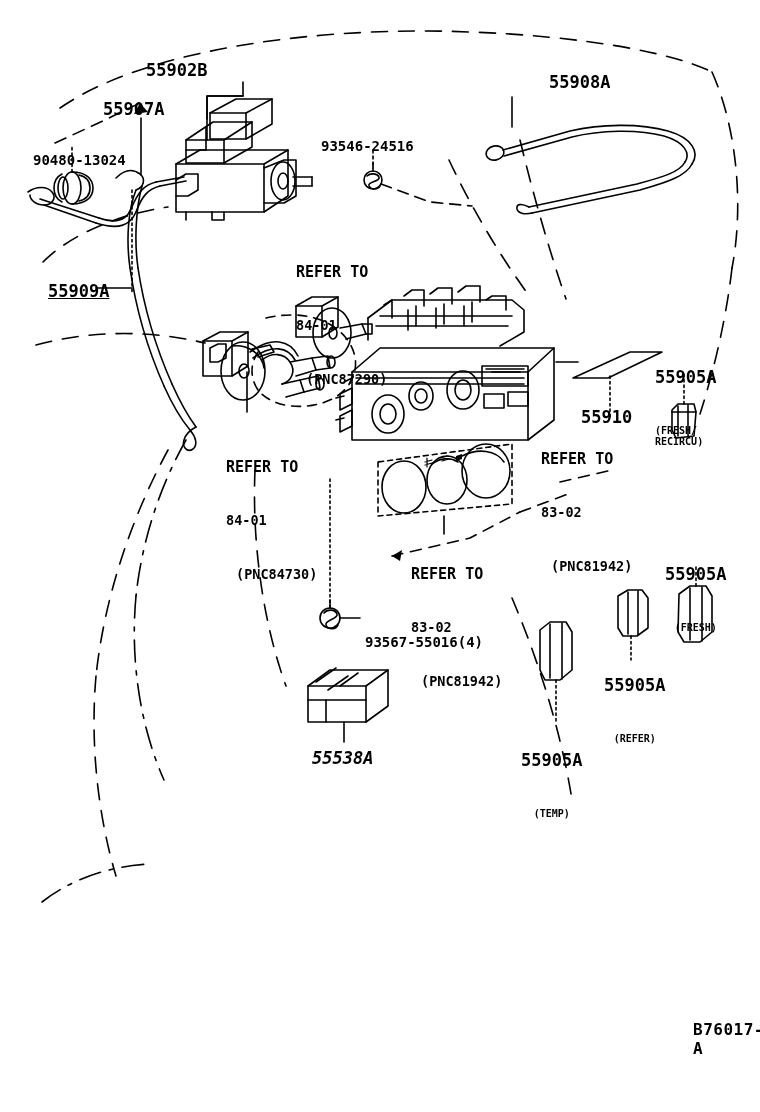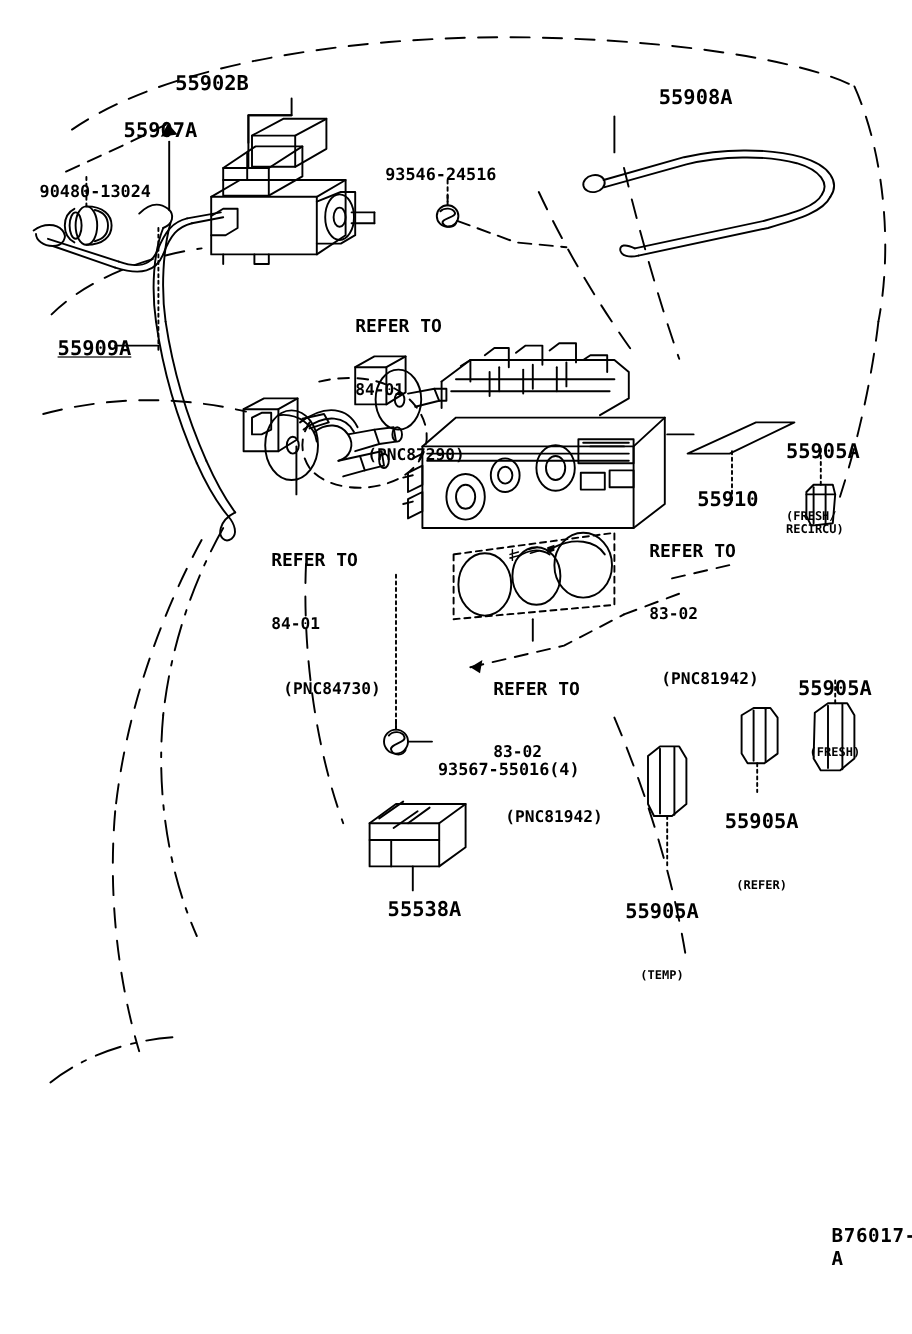--- a/index.html
+++ b/index.html
@@ -315,21 +315,21 @@
   <div class="pn">55905A</div>
   <div class="sub">(REFER)</div>
 </div>
 
 <div class="lbl ctr" style="left:521px;top:712px;">
   <div class="pn">55905A</div>
   <div class="sub">(TEMP)</div>
 </div>
 
 <div class="lbl pn-sm" style="left:365px;top:610px;"><span>93567-55016(4)</span></div>
-<div class="lbl pn" style="left:323px;top:748px;"><span>55538A</span></div>
+<div class="lbl pn" style="left:312px;top:748px;font-style:italic;"><span>55538A</span></div>
 
 <div class="lbl refer" style="left:296px;top:226px;">
   <div>REFER TO</div>
   <div class="r2">84-01</div>
   <div class="r2" style="padding-left:10px">(PNC87290)</div>
 </div>
 
 <div class="lbl refer" style="left:226px;top:421px;">
   <div>REFER TO</div>
   <div class="r2">84-01</div>

